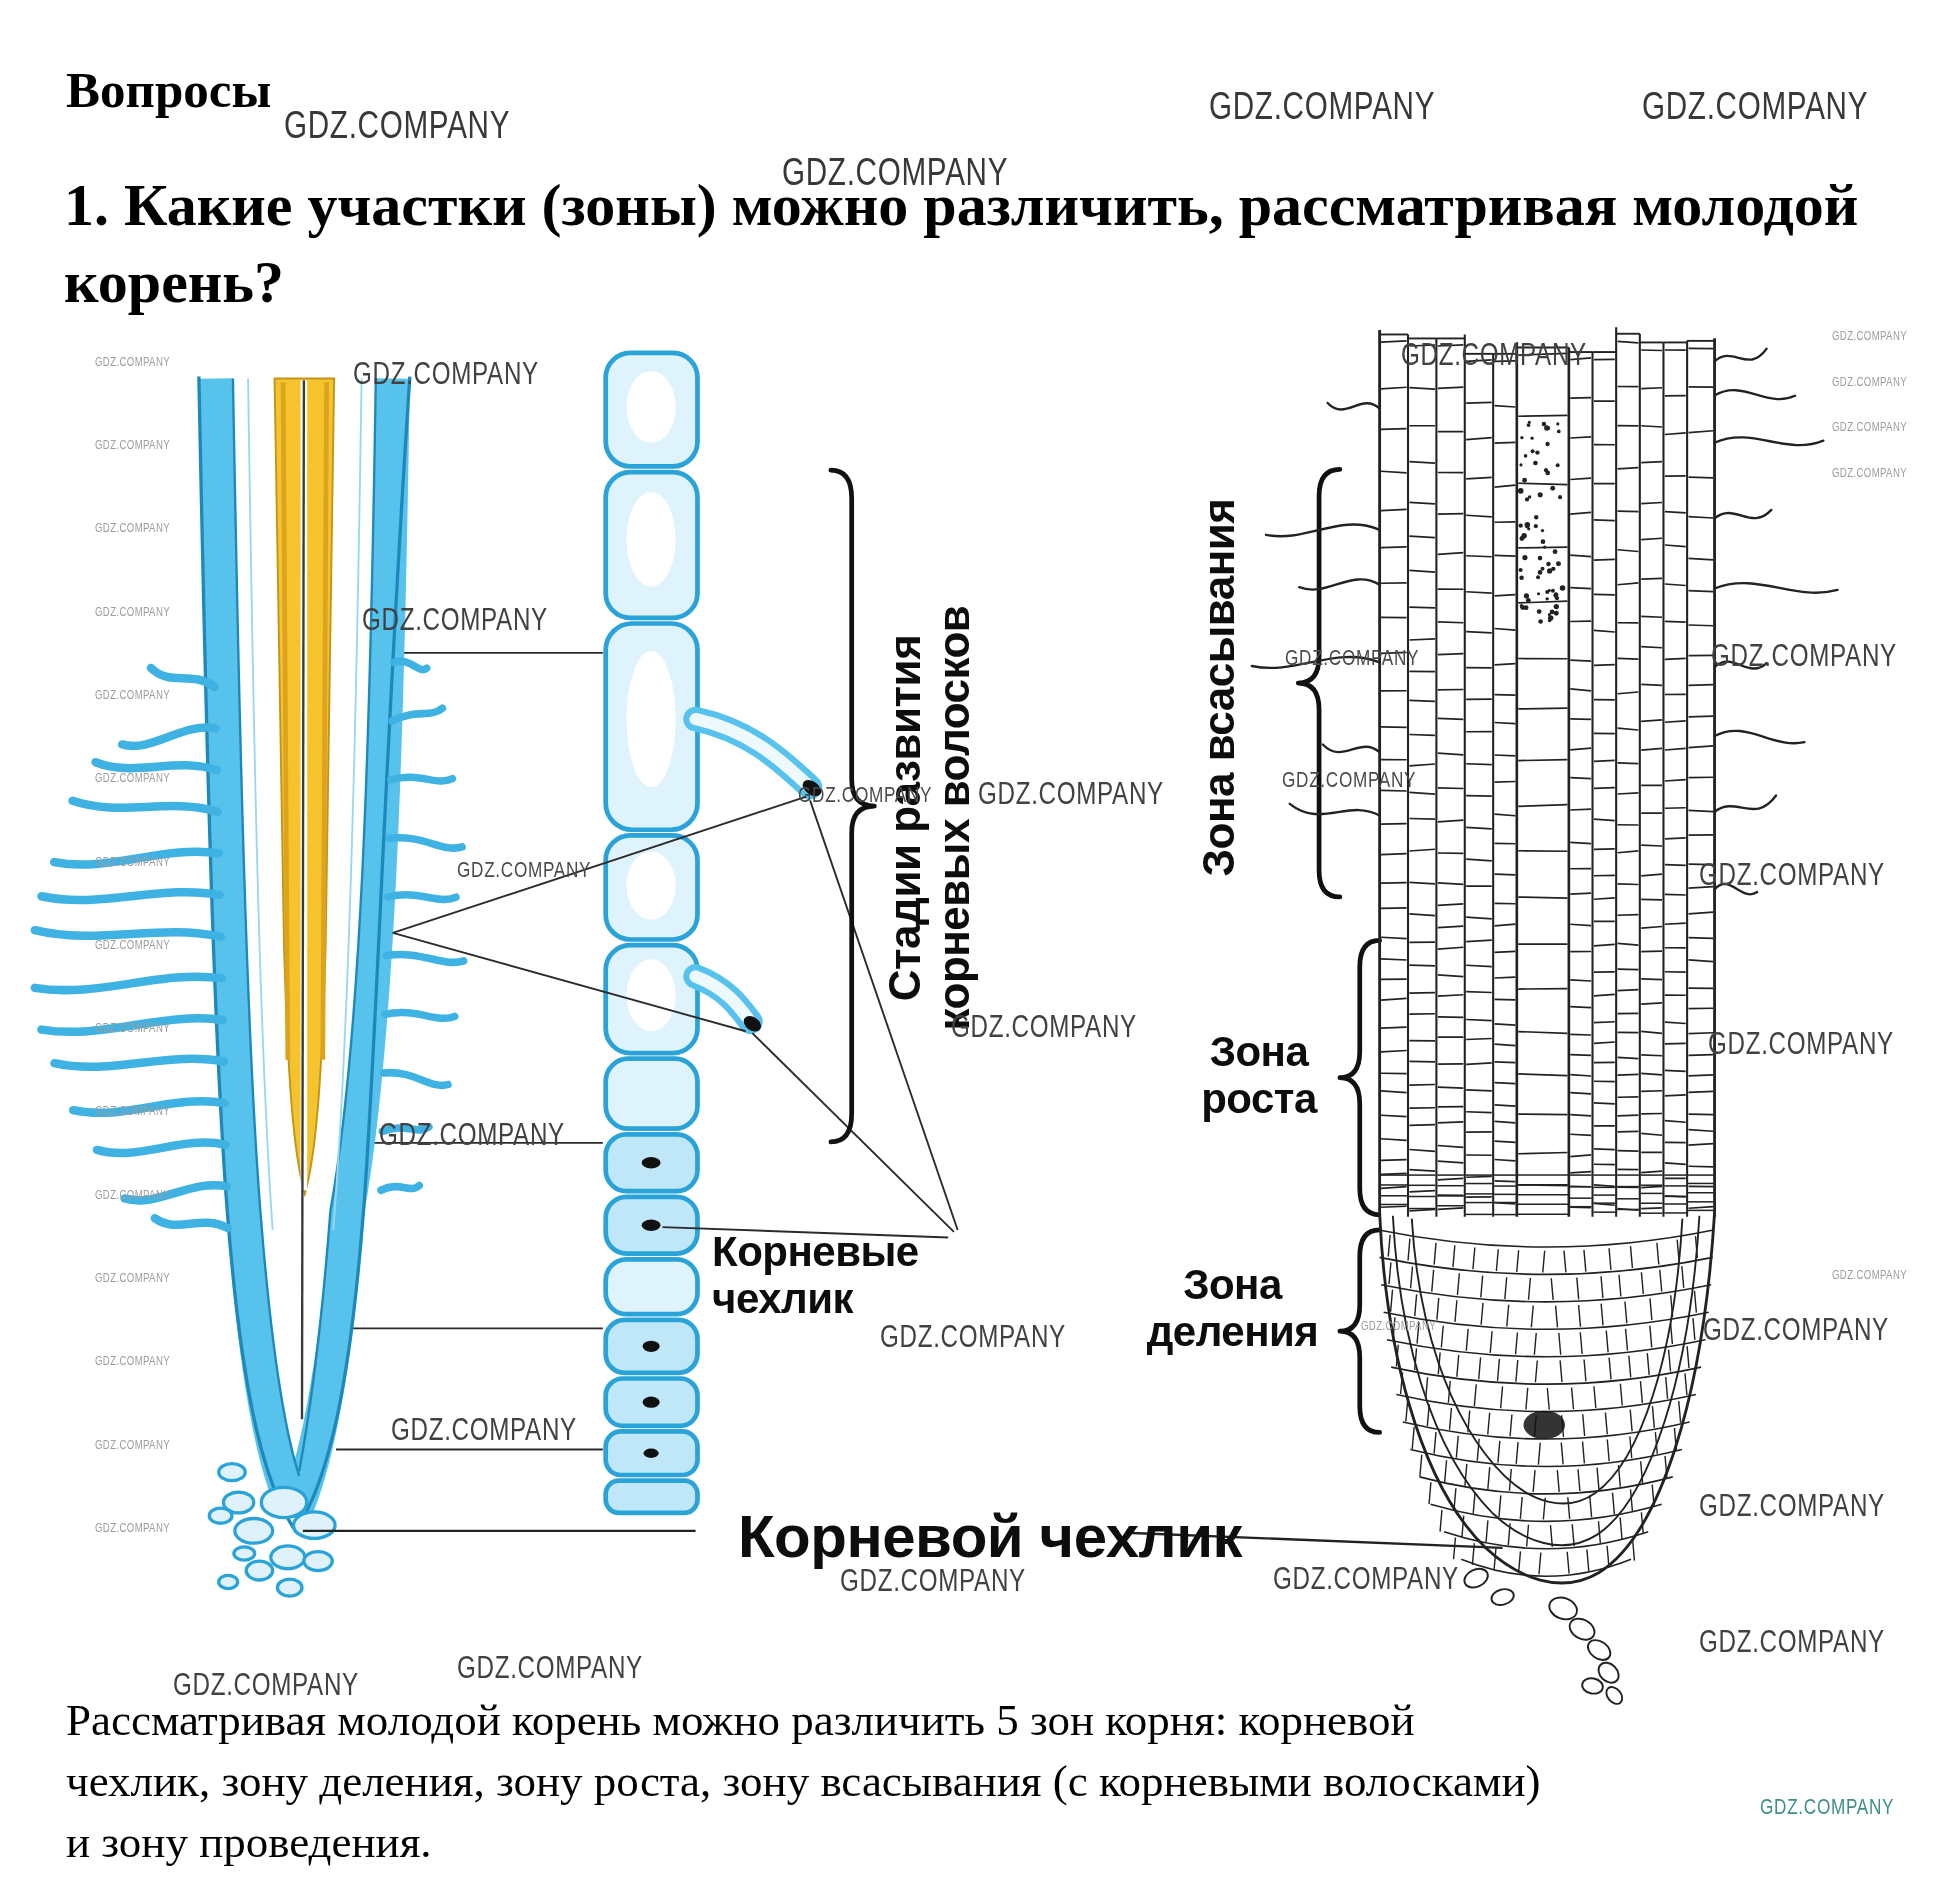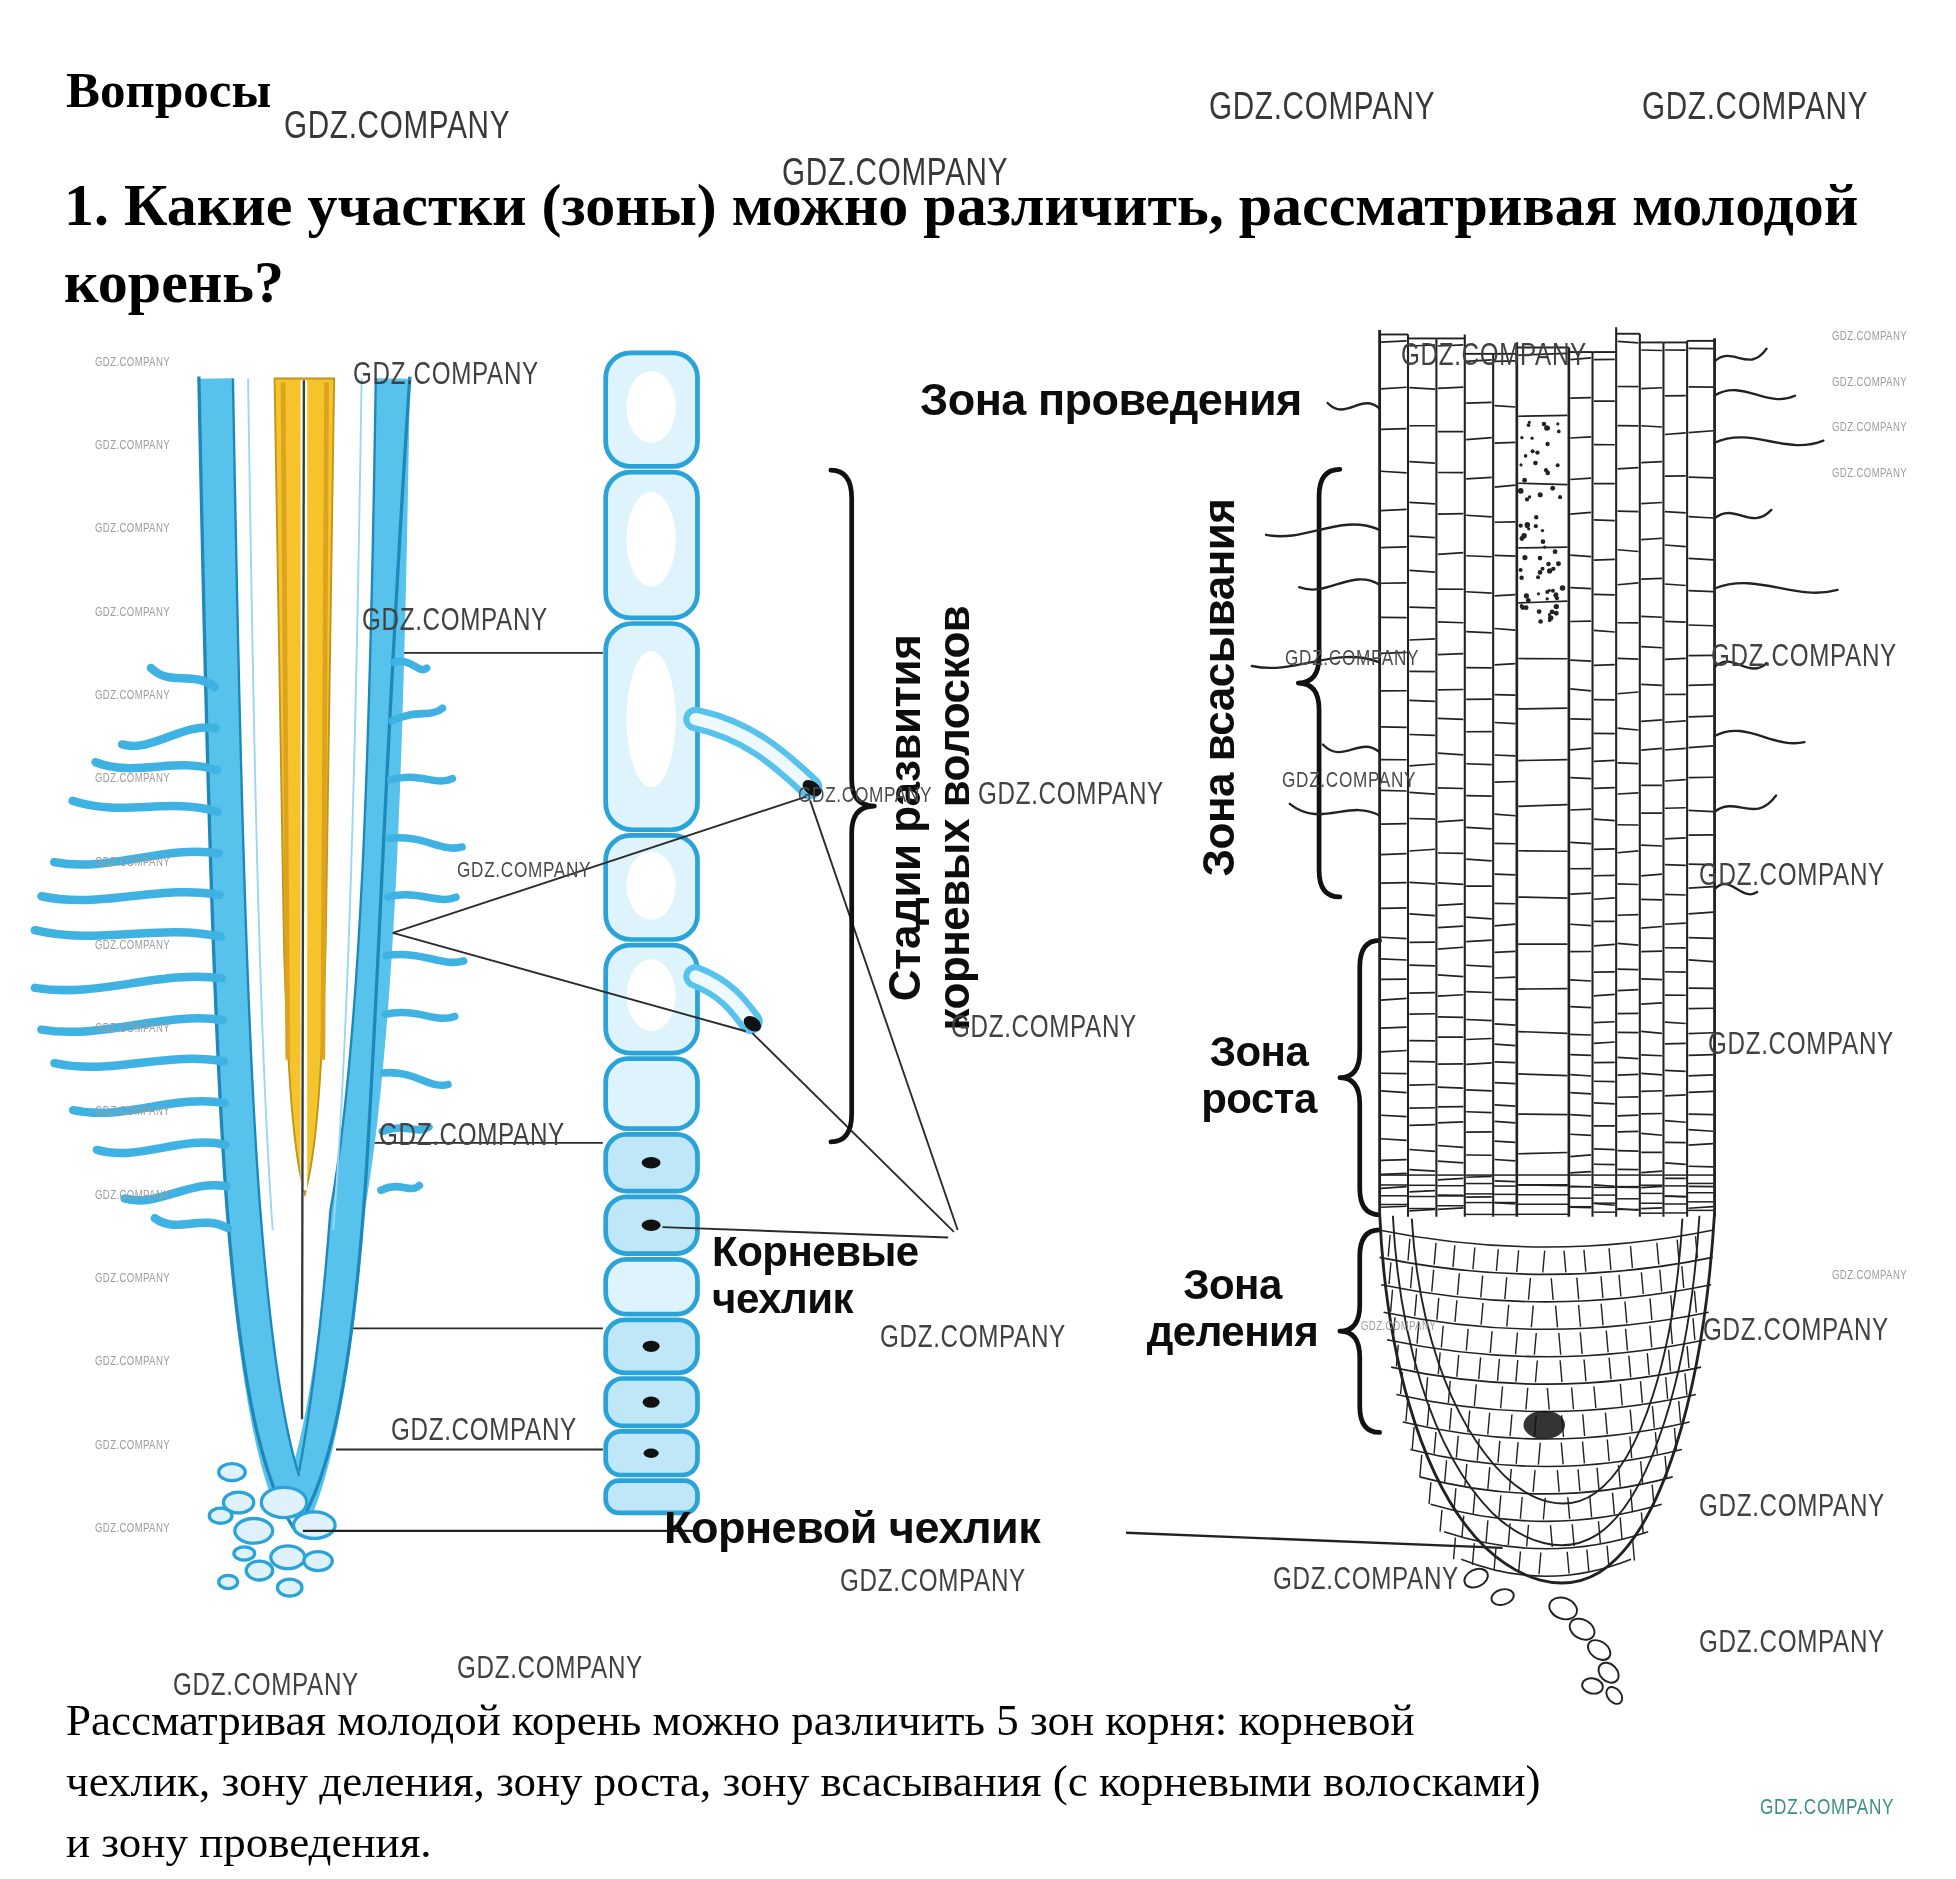--- a/index.html
+++ b/index.html
@@ -12,21 +12,21 @@
 #caption{left:602px;top:1614px;font-size:44px}
 #answer{left:66px;top:1690px;font-size:45px;line-height:1.36;white-space:pre-line}
 .dlabel{position:absolute;font-family:"Liberation Sans",sans-serif;font-weight:700;color:#0d0d0d;white-space:pre-line;line-height:1.12;letter-spacing:-0.5px}
 .rot{transform:rotate(-90deg);transform-origin:0 0;text-align:center}
 #lbl-conduction{left:920px;top:375px;font-size:45px}
 #lbl-stages{left:880px;top:1153px;width:670px;font-size:44px}
 #lbl-absorption{left:1194px;top:910px;width:445px;font-size:44px}
 #lbl-growth{left:1181px;top:1028px;width:156px;font-size:42px;text-align:center}
 #lbl-division{left:1119px;top:1261px;width:227px;font-size:42px;text-align:center}
 #lbl-roothairs{left:712px;top:1228px;font-size:42px}
-#lbl-rootcap{left:664px;top:1503px;font-size:45px}
+#lbl-rootcap{left:738px;top:1503px;font-size:60px}
 #wm-layer{position:absolute;inset:0;pointer-events:none}
 .wm{position:absolute;font-family:"Liberation Sans",sans-serif;transform:scaleX(0.78);transform-origin:0 0;white-space:nowrap;letter-spacing:0.9px}
 .wm-l{font-size:38px;color:#383838}
 .wm-m{font-size:31px;color:#414141}
 .wm-s{font-size:22px;color:#4a4a4a}
 .wm-xs{font-size:12.3px;color:#9c9c9c;letter-spacing:0.5px}
 </style>
 </head>
 <body>
 
@@ -873,21 +873,20 @@
     <g id="g-caplines" stroke="#222" stroke-width="2.5">
       <line x1="320" y1="1618" x2="735" y2="1618"></line>
       <line x1="1190" y1="1620" x2="1588" y2="1636"></line>
     </g>
   </svg>
 
   <h1 class="abs" id="page-title">Вопросы</h1>
   <div class="abs" id="question">1. Какие участки (зоны) можно различить, рассматривая молодой
 корень?</div>
 
-  <div class="dlabel" id="lbl-conduction">Зона проведения</div>
   <div class="dlabel rot" id="lbl-stages">Стадии развития
 корневых волосков</div>
   <div class="dlabel rot" id="lbl-absorption">Зона всасывания</div>
   <div class="dlabel" id="lbl-growth">Зона
 роста</div>
   <div class="dlabel" id="lbl-division">Зона
 деления</div>
   <div class="dlabel" id="lbl-roothairs">Корневые
 чехлик</div>
   <div class="dlabel" id="lbl-rootcap">Корневой чехлик</div>

